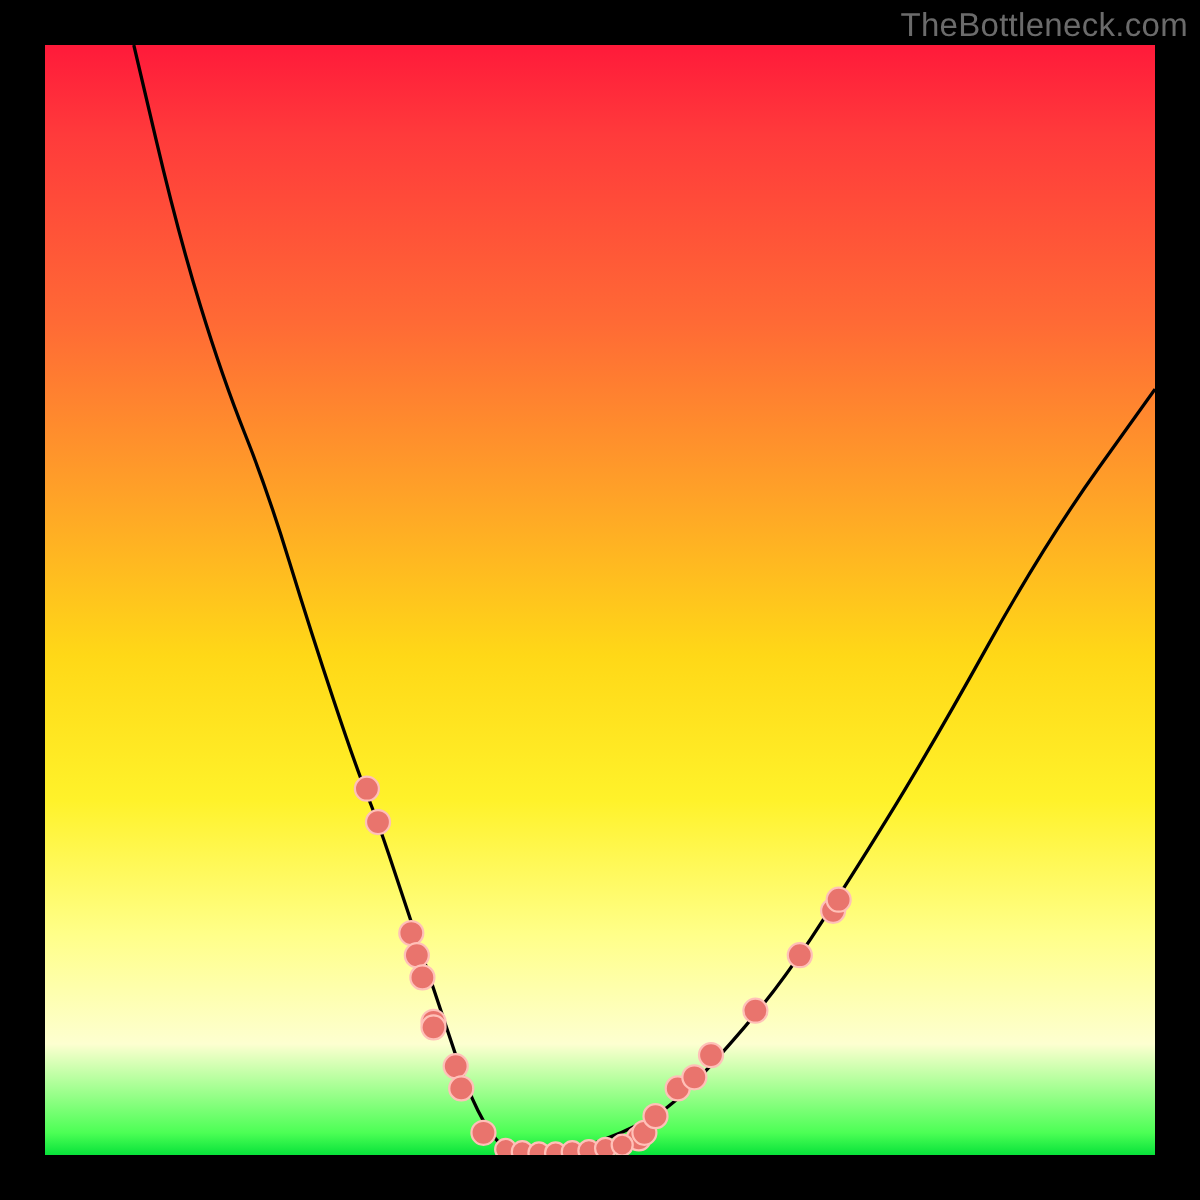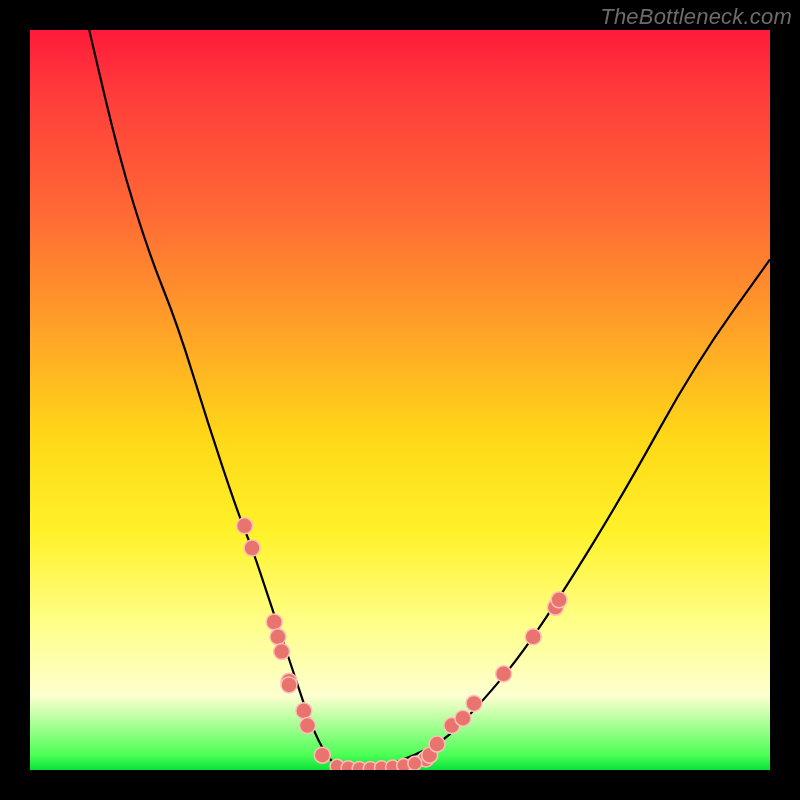--- a/index.html
+++ b/index.html
@@ -9,21 +9,20 @@
     height: 800px;
     background: #000;
     overflow: hidden;
     font-family: Arial, Helvetica, sans-serif;
   }
   .frame {
     position: absolute;
     left: 0; top: 0;
     width: 800px; height: 800px;
     background: #000;
-    font-style: italic;
   }
   .plot {
     position: absolute;
     left: 30px;
     top: 30px;
     width: 740px;
     height: 740px;
     
     background: linear-gradient(to bottom,
       #ff1a3a 0%,

